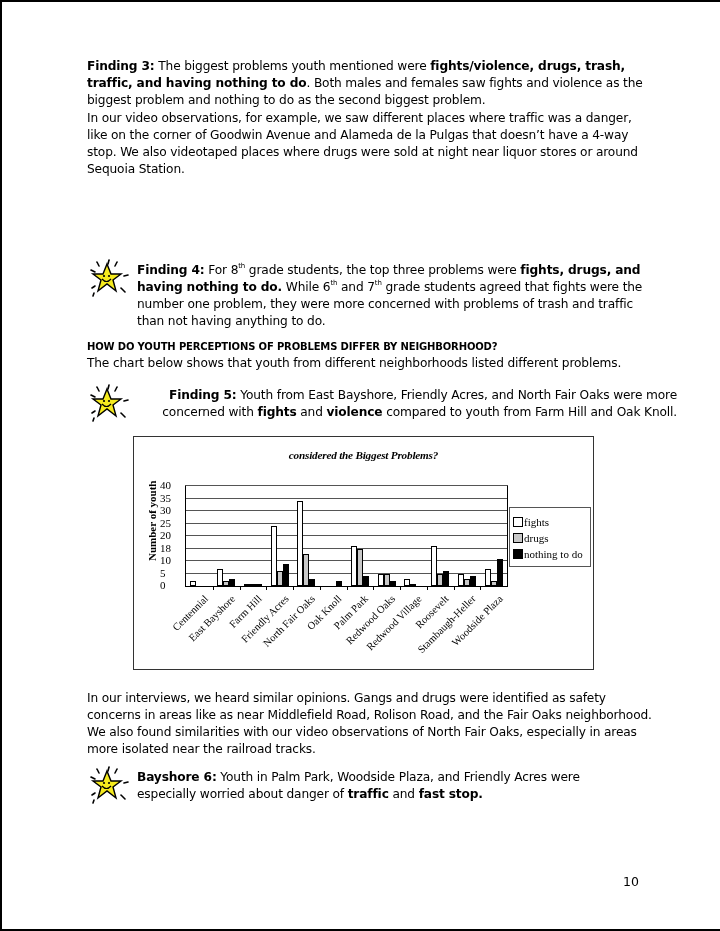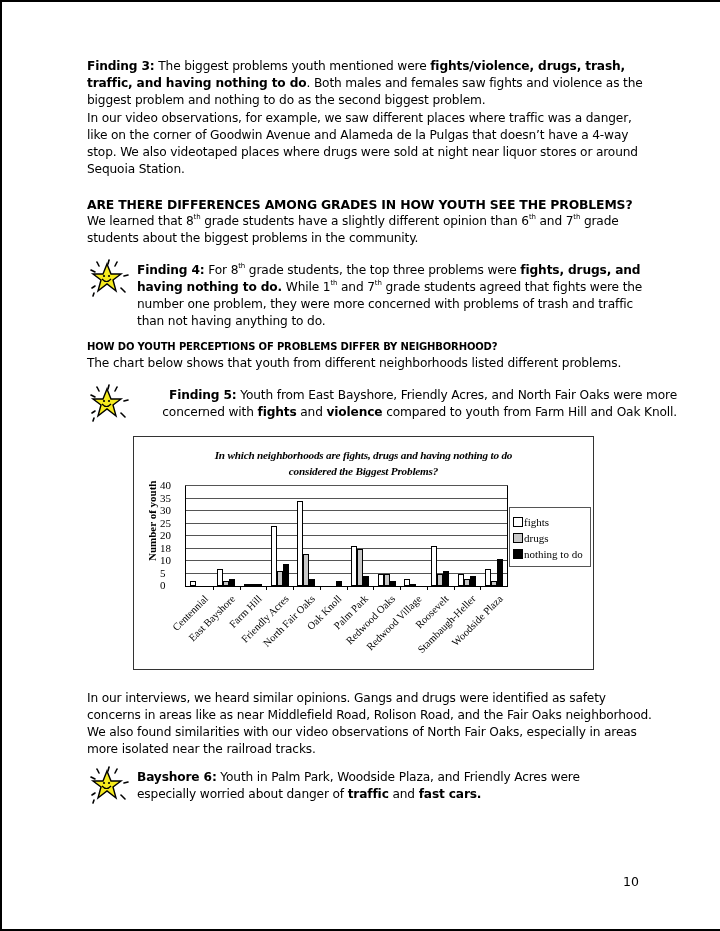--- a/index.html
+++ b/index.html
@@ -39,44 +39,40 @@
 <body>
 
 <div class="page">
 
   <p class="para" style="top:56px;">
     <b>Finding 3:</b><span> The biggest problems youth mentioned were </span><b>fights/violence, drugs, trash, traffic, and having nothing to do</b><span>.  Both males and females saw fights and violence as the biggest problem and nothing to do as the second biggest problem.</span>
   </p>
 
   <p class="para" style="top:108px;">In our video observations, for example, we saw different places where traffic was a danger, like on the corner of Goodwin Avenue and Alameda de la Pulgas that doesn’t have a 4-way stop. We also videotaped places where drugs were sold at night near liquor stores or around Sequoia Station.</p>
 
-  <p class="para heading" style="top:194px; font-size:12.4px;">ARE THERE DIFFERENCES AMONG GRADES IN HOW YOUTH SEE THE PROBLEMS?</p>
-  <p class="para" style="top:211px;">
-    <span>We learned that 8</span><sup>th</sup><span> grade students have a slightly different opinion than 6</span><sup>th</sup><span> and 7</span><sup>th</sup><span> grade students about the biggest problems in the community.</span>
-  </p>
 
   <div class="finding" style="top:260px;">
     <svg class="star" viewBox="0 0 44 42">
       <g stroke="#000" stroke-width="1.6" stroke-linecap="round">
         <line x1="4" y1="12" x2="8" y2="14"></line>
           <line x1="10" y1="4" x2="12" y2="8"></line>
           <line x1="22" y1="2" x2="21" y2="6"></line>
         <line x1="30" y1="4" x2="28" y2="8"></line>
           <line x1="37" y1="18" x2="41" y2="17"></line>
           <line x1="34" y1="30" x2="38" y2="34"></line>
         <line x1="5" y1="30" x2="8" y2="28"></line>
           <line x1="6" y1="38" x2="7" y2="35"></line>
       </g>
       <polygon points="20,6 24,16 34,16 26,22 29,33 20,26 11,33 14,22 6,16 16,16" fill="#f5ea1e" stroke="#000" stroke-width="1.4"></polygon>
       <circle cx="17" cy="18" r="1.1" fill="#000"></circle>
         <circle cx="22" cy="18" r="1.1" fill="#000"></circle>
       <path d="M15,21 Q19.5,26 24,21" fill="none" stroke="#000" stroke-width="1.2"></path>
     </svg>
     <div class="txt">
-      <b>Finding 4:</b><span>  For 8</span><sup>th</sup><span> grade students, the top three problems were </span><b>fights, drugs, and having nothing to do.</b><span> While 1</span><sup>th</sup><span> and 7</span><sup>th</sup><span> grade students agreed that fights were the number one problem, they were more concerned with problems of trash and traffic than not having anything to do.</span>
+      <b>Finding 4:</b><span>  For 8</span><sup>th</sup><span> grade students, the top three problems were </span><b>fights, drugs, and having nothing to do.</b><span> While 6</span><sup>th</sup><span> and 7</span><sup>th</sup><span> grade students agreed that fights were the number one problem, they were more concerned with problems of trash and traffic than not having anything to do.</span>
     </div>
   </div>
 
   <p class="para heading" style="top:336px; font-size:10px;">HOW DO YOUTH PERCEPTIONS OF PROBLEMS DIFFER BY NEIGHBORHOOD?</p>
   <p class="para" style="top:353px; width:580px;">The chart below shows that youth from different neighborhoods listed different problems.</p>
 
   <div class="finding" style="top:385px;">
     <svg class="star" viewBox="0 0 44 42">
       <g stroke="#000" stroke-width="1.6" stroke-linecap="round">
         <line x1="4" y1="12" x2="8" y2="14"></line>
@@ -93,21 +89,20 @@
         <circle cx="22" cy="18" r="1.1" fill="#000"></circle>
       <path d="M15,21 Q19.5,26 24,21" fill="none" stroke="#000" stroke-width="1.2"></path>
     </svg>
     <div class="txt" style="width:540px;text-align:right;">
       <b>Finding 5:</b><span>  Youth from East Bayshore, Friendly Acres, and North Fair Oaks were more concerned with </span><b>fights</b><span> and </span><b>violence</b><span> compared to youth from Farm Hill and Oak Knoll.</span>
     </div>
   </div>
 
   <div class="chart-box">
     <div class="chart-title">
-      <div>In which neighborhoods are fights, drugs and having nothing to do</div>
       <div>considered the Biggest Problems?</div>
     </div>
     <div class="ylabel">Number of youth</div>
     <div id="yticks">
         <div class="ytick" style="top: 43px;">40</div>
         <div class="ytick" style="top: 55.5px;">35</div>
         <div class="ytick" style="top: 68px;">30</div>
         <div class="ytick" style="top: 80.5px;">25</div>
         <div class="ytick" style="top: 93px;">20</div>
         <div class="ytick" style="top: 105.5px;">18</div>
@@ -201,18 +196,18 @@
           <line x1="34" y1="30" x2="38" y2="34"></line>
         <line x1="5" y1="30" x2="8" y2="28"></line>
           <line x1="6" y1="38" x2="7" y2="35"></line>
       </g>
       <polygon points="20,6 24,16 34,16 26,22 29,33 20,26 11,33 14,22 6,16 16,16" fill="#f5ea1e" stroke="#000" stroke-width="1.4"></polygon>
       <circle cx="17" cy="18" r="1.1" fill="#000"></circle>
         <circle cx="22" cy="18" r="1.1" fill="#000"></circle>
       <path d="M15,21 Q19.5,26 24,21" fill="none" stroke="#000" stroke-width="1.2"></path>
     </svg>
     <div class="txt" style="width:500px;">
-      <b>Bayshore 6:</b><span>  Youth in Palm Park, Woodside Plaza, and Friendly Acres were especially worried about danger of </span><b>traffic</b><span> and </span><b>fast cars.</b>
+      <b>Bayshore 6:</b><span>  Youth in Palm Park, Woodside Plaza, and Friendly Acres were especially worried about danger of </span><b>traffic</b><span> and </span><b>fast stop.</b>
     </div>
   </div>
 
   <div class="pagenum">10</div>
 </div>
 
 </body></html>

